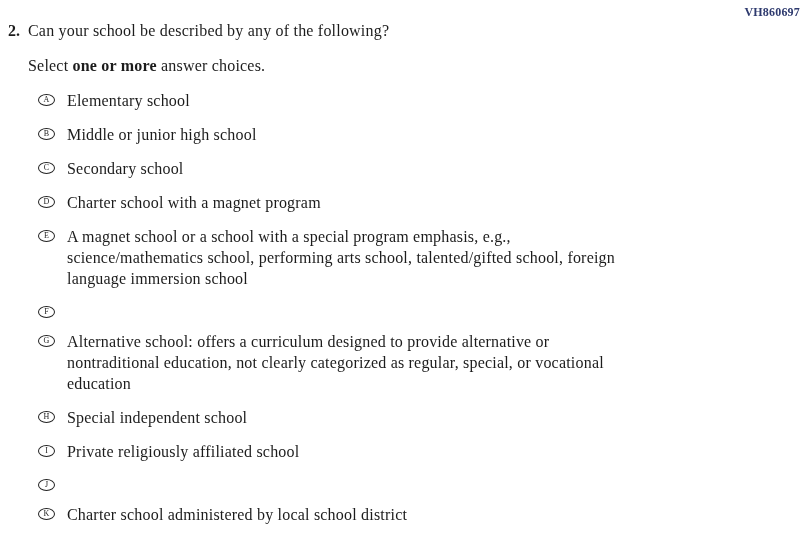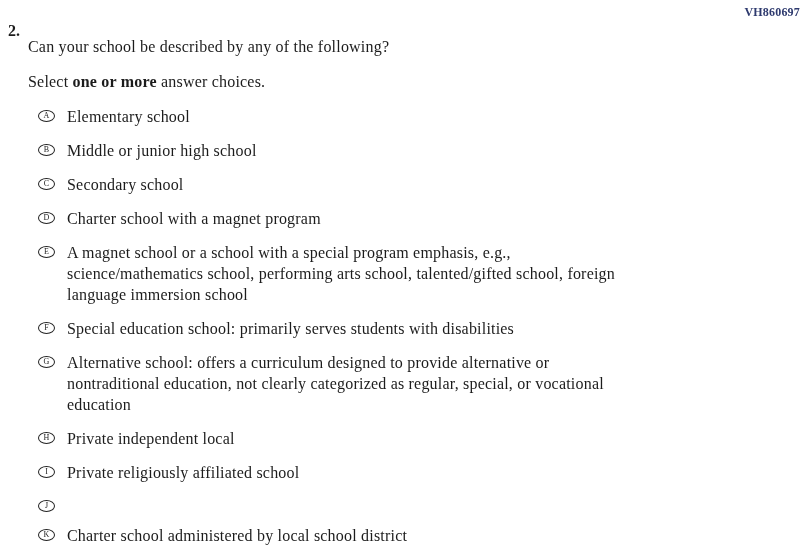--- a/index.html
+++ b/index.html
@@ -39,21 +39,20 @@
   }
   .q-number {
     font-weight: bold;
     min-width: 20px;
     line-height: 21px;
   }
   .q-body { flex: 1; }
   .q-text {
     line-height: 21px;
     letter-spacing: 0.2px;
-    margin-top: 16px;
   }
   .q-instruction {
     margin-top: 14px;
     line-height: 21px;
     letter-spacing: 0.2px;
   }
   .q-instruction .bold-seg { font-weight: bold; }
   .options {
     margin-top: 14px;
     margin-left: 10px;
@@ -136,37 +135,36 @@
     </span>
     <span class="option-label">A magnet school or a school with a special program emphasis, e.g.,
 science/mathematics school, performing arts school, talented/gifted school, foreign
 language immersion school</span>
   </div>
 
   <div class="option">
     <span class="bubble">
       <span class="bubble-letter">F</span>
     </span>
-    <span class="option-label">Special education school: primarily serves students with disabilities</span>
   </div>
 
   <div class="option">
     <span class="bubble">
       <span class="bubble-letter">G</span>
     </span>
     <span class="option-label">Alternative school: offers a curriculum designed to provide alternative or
 nontraditional education, not clearly categorized as regular, special, or vocational
 education</span>
   </div>
 
   <div class="option">
     <span class="bubble">
       <span class="bubble-letter">H</span>
     </span>
-    <span class="option-label">Private independent local</span>
+    <span class="option-label">Special independent school</span>
   </div>
 
   <div class="option">
     <span class="bubble">
       <span class="bubble-letter">I</span>
     </span>
     <span class="option-label">Private religiously affiliated school</span>
   </div>
 
   <div class="option">

